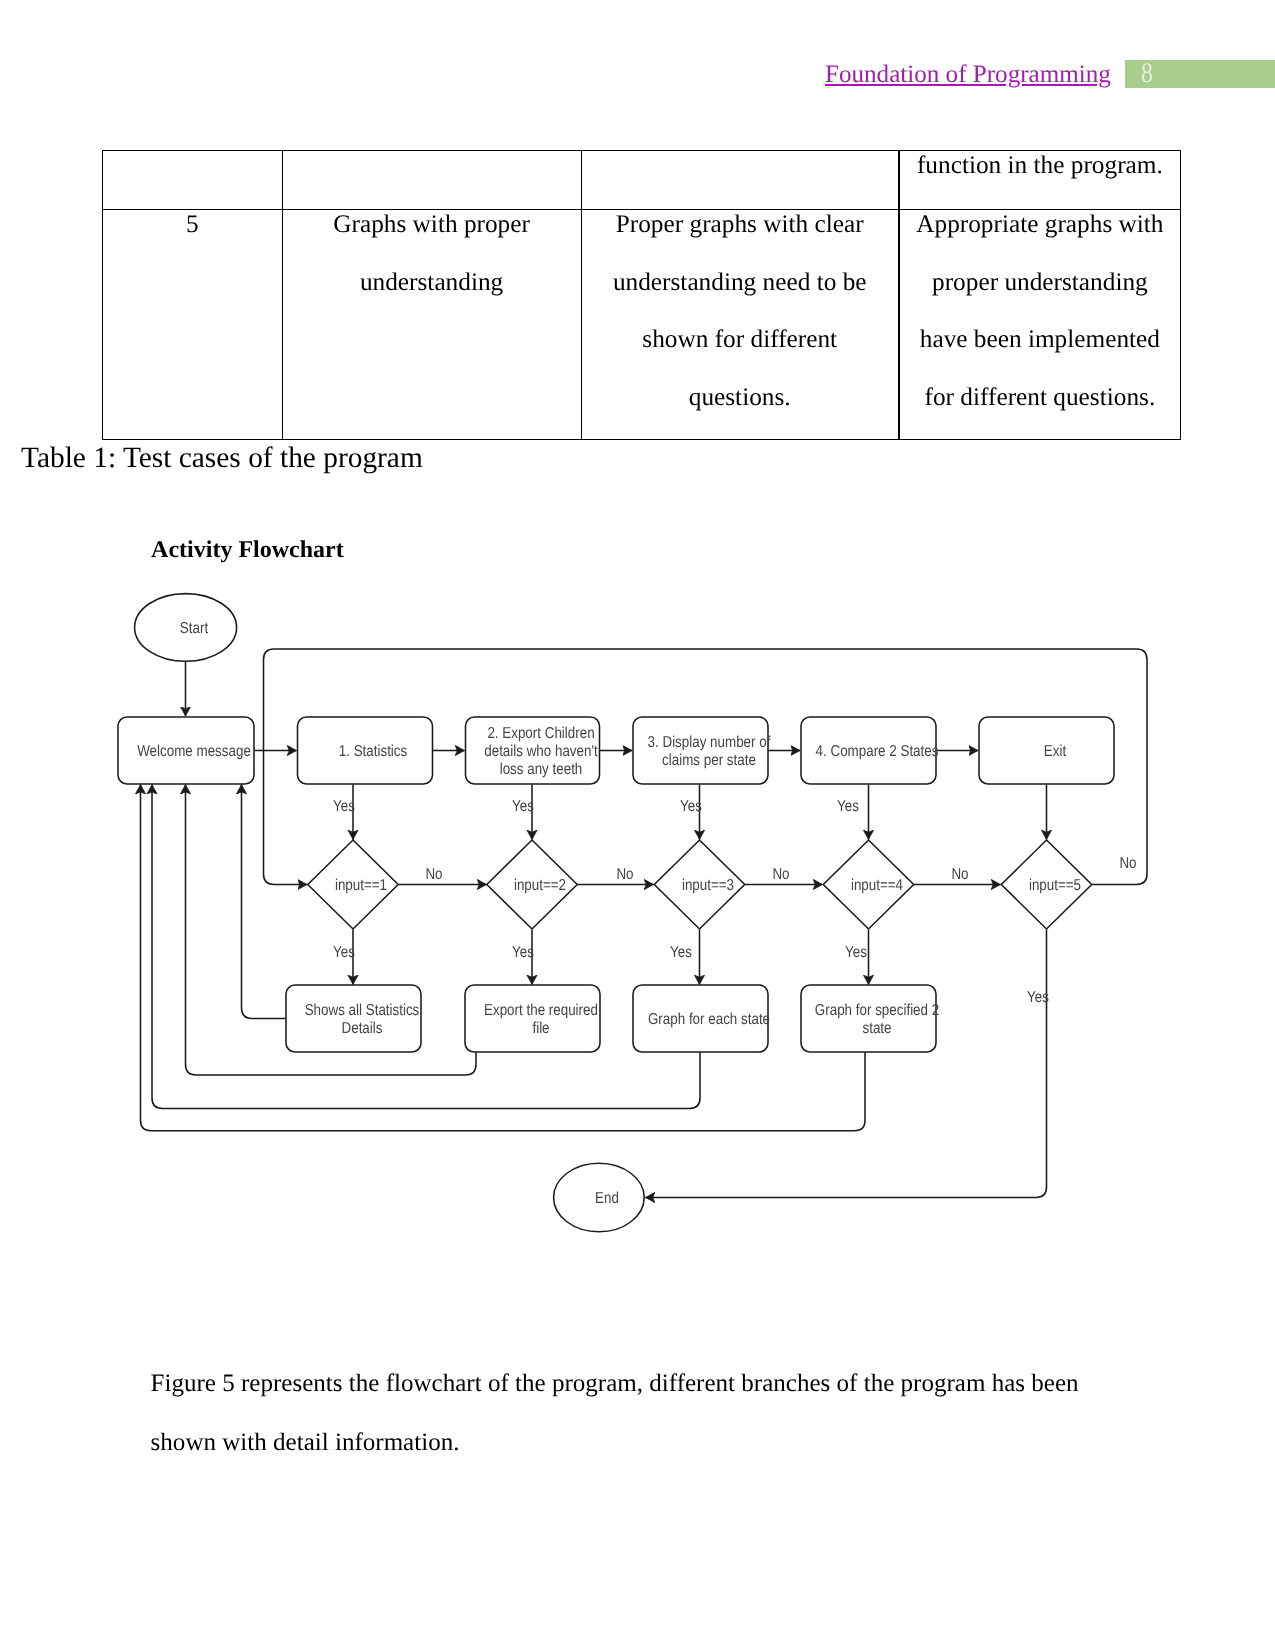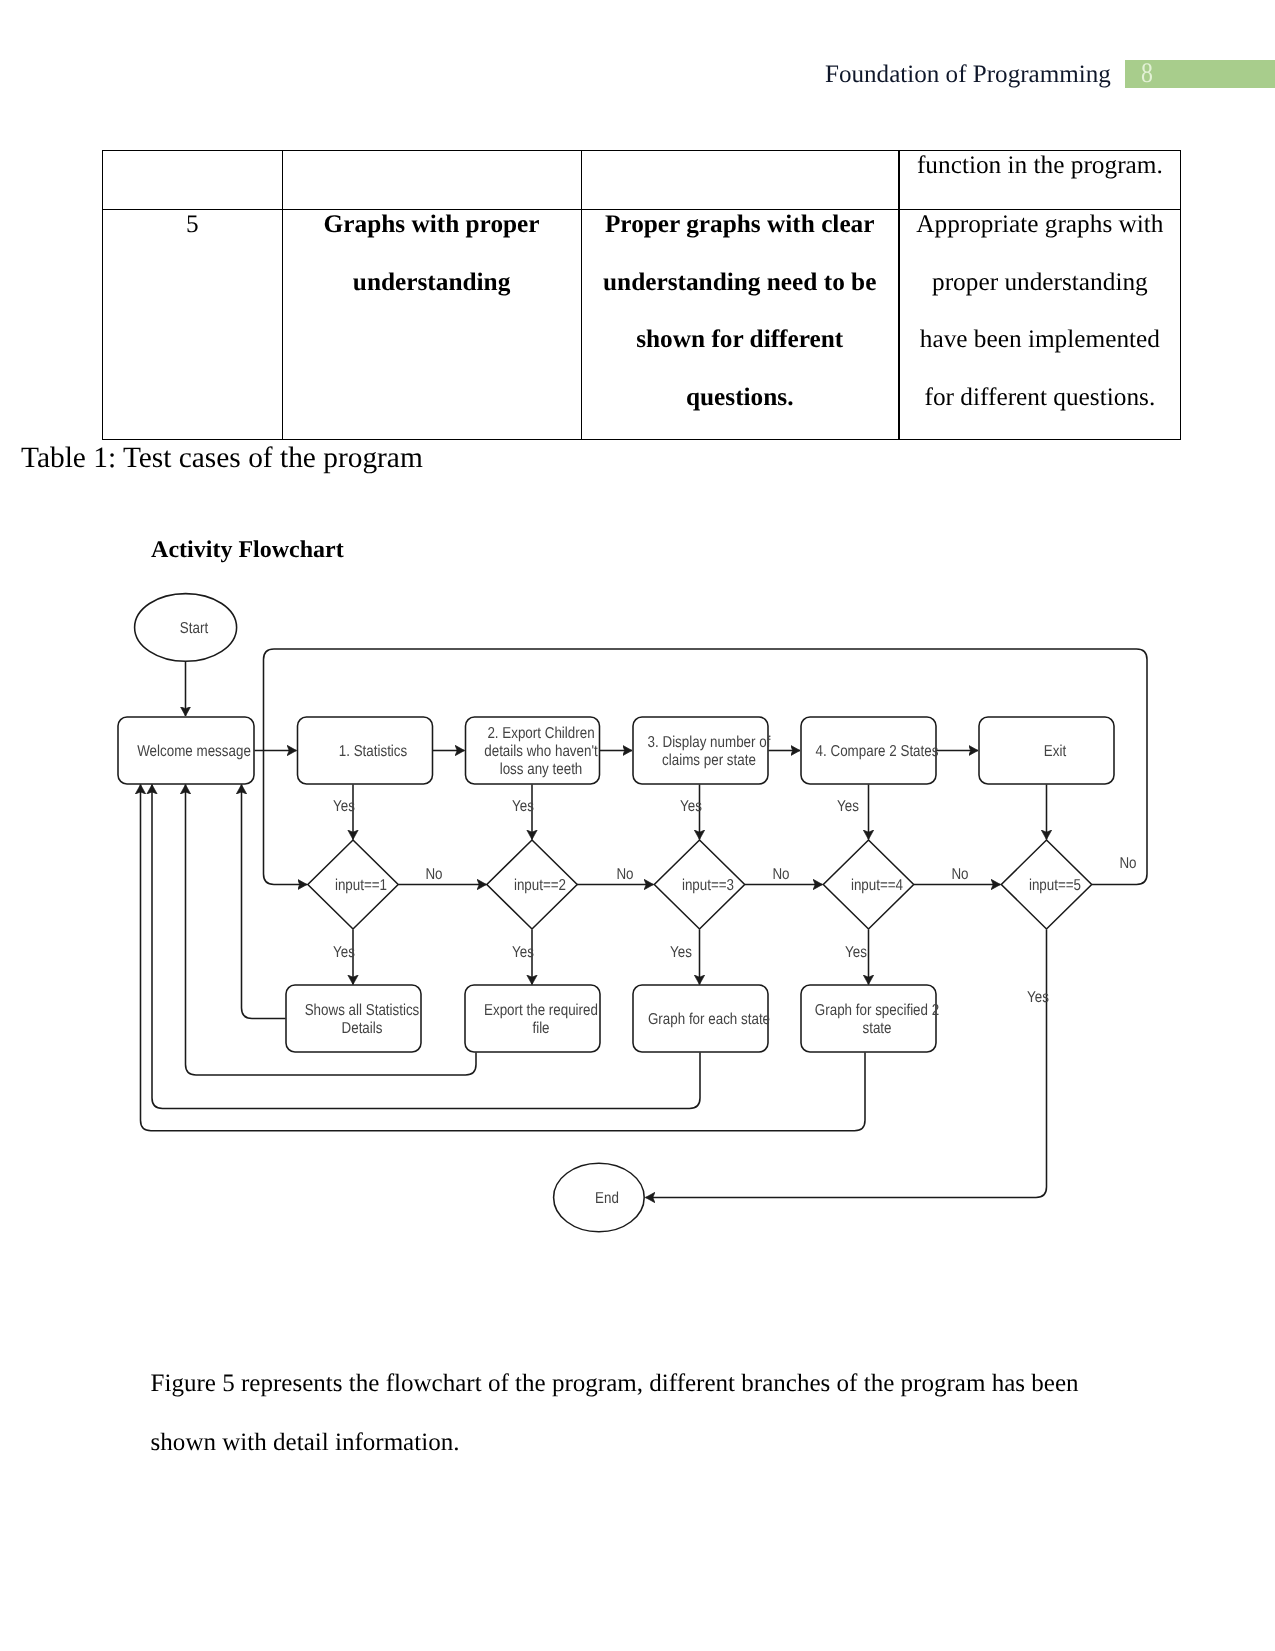--- a/index.html
+++ b/index.html
@@ -1,32 +1,32 @@
 <!DOCTYPE html>
 <html><head>
 <meta charset="utf-8">
 <style>
   html,body{margin:0;padding:0;}
   body{width:1275px;height:1651px;background:#ffffff;font-family:"Liberation Serif",serif;}
   *{-webkit-font-smoothing:antialiased;text-rendering:geometricPrecision;}
   #page{position:relative;width:1275px;height:1651px;overflow:hidden;}
   
   #header{position:absolute;left:0;top:0;width:1275px;height:120px;}
-  #header-title{position:absolute;left:825px;top:58px;font-size:25.1px;color:#0f172a;white-space:nowrap;line-height:33px;}
+  #header-title{position:absolute;left:825px;top:58px;font-size:25.1px;color:#a21caf;white-space:nowrap;line-height:33px;text-decoration:underline;}
   #page-number-box{position:absolute;left:1125px;top:60px;width:150px;height:28px;background:#A8CD8C;}
   #page-number{position:absolute;left:1140.8px;top:56.5px;font-size:28.4px;color:#E3F1D6;line-height:33px;transform-origin:left top;transform:scaleX(0.84);}
   
   #tbl{position:absolute;left:102px;top:150px;width:1079px;border-collapse:collapse;}
   #tbl td{border:1px solid #000;vertical-align:top;font-size:25.3px;text-align:center;line-height:57.7px;padding:0;position:relative;}
   #tbl td > span{display:block;position:absolute;left:0;right:0;top:-14.2px;}
   .cap{position:absolute;width:1275px;padding-left:21px;}
   #h2{position:absolute;left:151.1px;top:533px;font-size:24px;font-weight:bold;line-height:34px;}
   #fc{position:absolute;left:0;top:0;}
   #para{position:absolute;left:150.6px;top:1354px;width:934px;font-size:25.05px;line-height:59.1px;}
-  .c1{width:179px;} .c2{width:299px;font-weight:bold;} .c3{width:317px;font-weight:bold;} .c4{width:281px;}
+  .c1{width:179px;} .c2{width:299px;} .c3{width:317px;} .c4{width:281px;}
   #tbl td.c4{border-left:2px solid #000;}
   .r1{height:58px;} .r2{height:229.4px;}
   #tblcap{top:442px;font-size:29.4px;line-height:33px;}
   #figcap{top:1295px;font-size:25.1px;line-height:29px;}
   #fcsvg{position:absolute;left:0;top:0;}
   #fclabels{position:absolute;left:8px;top:0;width:1275px;height:1651px;}
   .nl{position:absolute;transform:translate(-50%,calc(-50% + 1.5px)) scaleX(0.848);text-align:center;
       font-family:"Liberation Sans",sans-serif;font-size:15.8px;line-height:18.3px;color:#434343;}
   .el{position:absolute;transform:translate(-50%,calc(-50% + 1.6px)) scaleX(0.848);text-align:center;white-space:nowrap;
       font-family:"Liberation Sans",sans-serif;font-size:15.8px;line-height:18.3px;color:#434343;}

